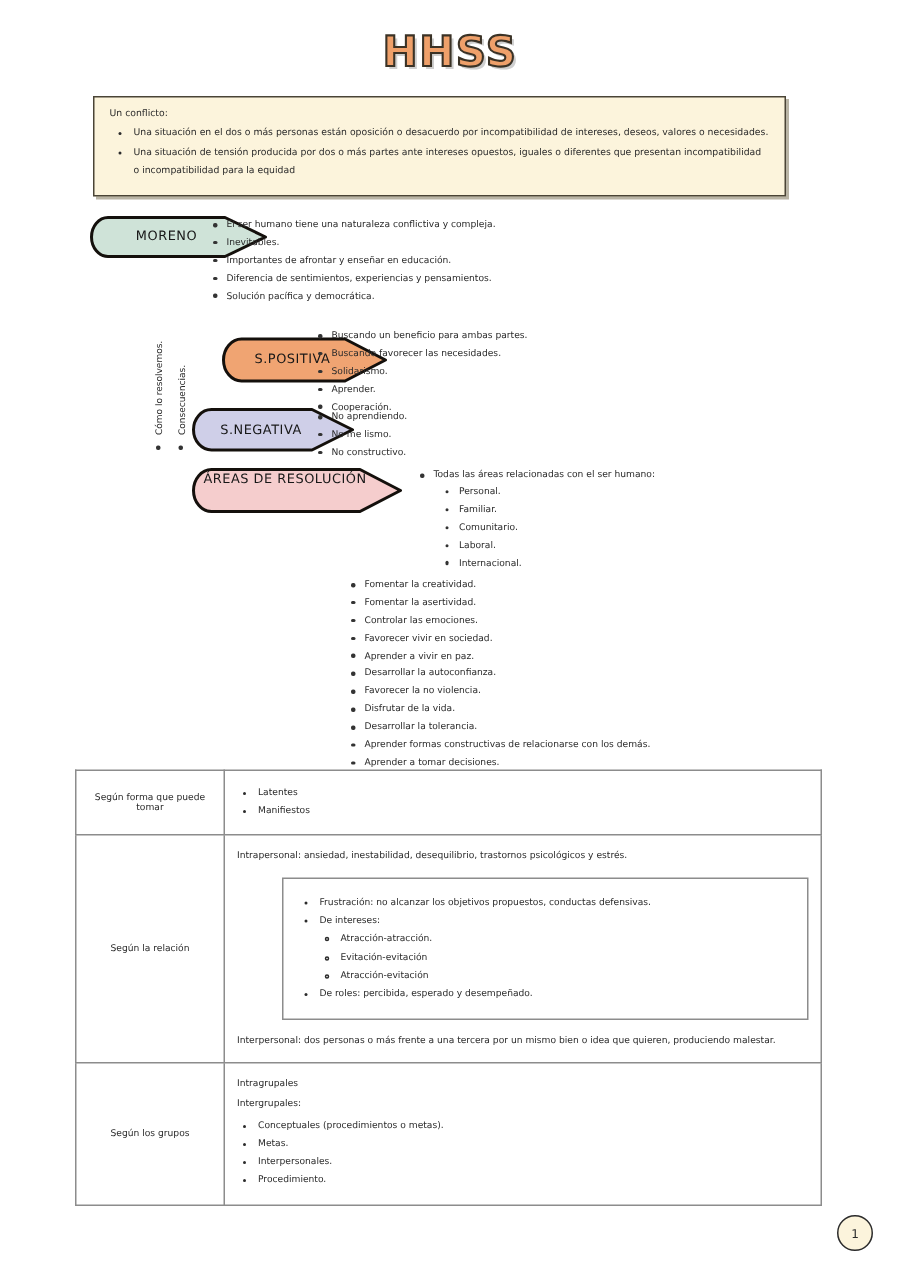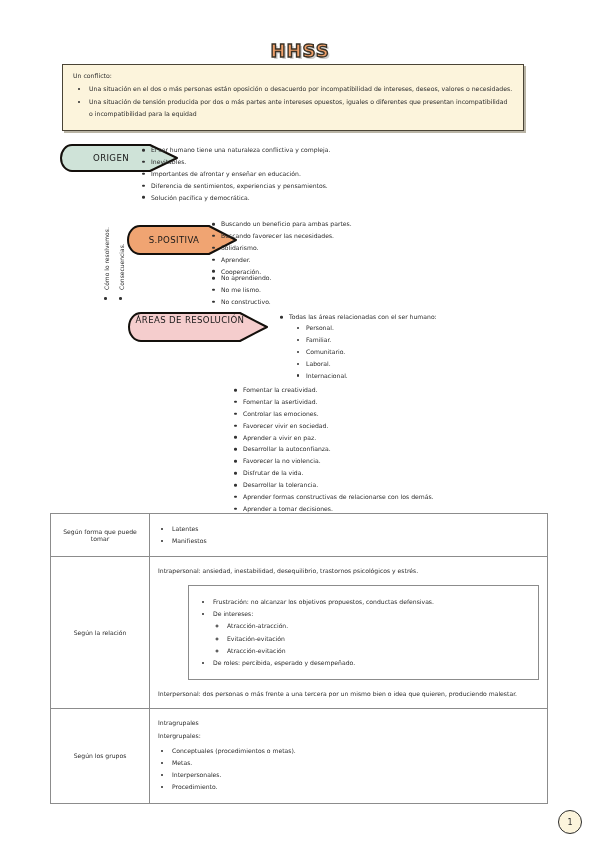--- a/index.html
+++ b/index.html
@@ -5,23 +5,23 @@
   html,body{margin:0;padding:0;}
   body{
     width:600px;height:848px;background:#ffffff;
     font-family:"DejaVu Sans","Liberation Sans",sans-serif;
     color:#222;position:relative;overflow:hidden;
   }
   .page{position:relative;width:600px;height:848px;}
 
   
   .title{
-    position:absolute;left:0;top:40px;width:600px;text-align:center;
+    position:absolute;left:0;top:18px;width:600px;text-align:center;
     font-family:"DejaVu Sans","Liberation Sans",sans-serif;
-    font-size:18px;font-weight:bold;letter-spacing:1px;
+    font-size:28px;font-weight:bold;letter-spacing:1px;
     color:#efa06a;
     -webkit-text-stroke:1.4px #3a3226;
     text-shadow:2px 2px 0 #cfcfcf;
   }
 
   
   .conflict-box{
     position:absolute;left:62px;top:64px;width:462px;
     background:#fcf4dc;border:1.3px solid #4a4436;
     box-shadow:2px 2px 0 #b9b4a5;
@@ -101,49 +101,55 @@
     <ul>
       <li>Una situación en el dos o más personas están oposición o desacuerdo por incompatibilidad de intereses, deseos, valores o necesidades.</li>
       <li>Una situación de tensión producida por dos o más partes ante intereses opuestos, iguales o diferentes que presentan incompatibilidad o incompatibilidad para la equidad</li>
     </ul>
   </div>
 
   <div class="arrow-wrap" style="left:60px;top:144px;width:118px;height:28px;">
     <svg width="118" height="28" viewBox="0 0 118 28">
       <path d="M12,1 L90,1 L117,14 L90,27 L12,27 A11,13 0 0 1 12,1 Z" fill="#cfe3d8" stroke="#14100c" stroke-width="2" stroke-linejoin="round"></path>
     </svg>
-    <div class="arrow-label">ORIGEN</div>
+    <div class="arrow-label">MORENO</div>
   </div>
   <ul class="blist" style="left:140px;top:144px;">
     <li>El ser humano tiene una naturaleza conflictiva y compleja.</li>
     <li>Inevitables.</li>
     <li>Importantes de afrontar y enseñar en educación.</li>
     <li>Diferencia de sentimientos, experiencias y pensamientos.</li>
     <li>Solución pacífica y democrática.</li>
   </ul>
 
   <div class="vlabel" style="left:103px;top:290px;">Cómo lo resolvemos.</div>
   <div class="vlabel" style="left:118px;top:290px;">Consecuencias.</div>
   <div class="vdot" style="left:104px;top:297px;"></div>
   <div class="vdot" style="left:119px;top:297px;"></div>
 
-  <div class="arrow-wrap" style="left:127px;top:225px;width:110px;height:30px;">
+  <div class="arrow-wrap" style="left:148px;top:225px;width:110px;height:30px;">
     <svg width="110" height="30" viewBox="0 0 110 30">
       <path d="M13,1 L82,1 L109,15 L82,29 L13,29 A12,14 0 0 1 13,1 Z" fill="#f0a472" stroke="#14100c" stroke-width="2" stroke-linejoin="round"></path>
     </svg>
     <div class="arrow-label">S.POSITIVA</div>
   </div>
   <ul class="blist" style="left:210px;top:218px;">
     <li>Buscando un beneficio para ambas partes.</li>
     <li>Buscando favorecer las necesidades.</li>
     <li>Solidarismo.</li>
     <li>Aprender.</li>
     <li>Cooperación.</li>
   </ul>
 
+  <div class="arrow-wrap" style="left:128px;top:272px;width:108px;height:29px;">
+    <svg width="108" height="29" viewBox="0 0 108 29">
+      <path d="M13,1 L80,1 L107,14.5 L80,28 L13,28 A12,13.5 0 0 1 13,1 Z" fill="#cfcfe8" stroke="#14100c" stroke-width="2" stroke-linejoin="round"></path>
+    </svg>
+    <div class="arrow-label">S.NEGATIVA</div>
+  </div>
   <ul class="blist" style="left:210px;top:272px;">
     <li>No aprendiendo.</li>
     <li>No me lismo.</li>
     <li>No constructivo.</li>
   </ul>
 
   <div class="arrow-wrap" style="left:128px;top:312px;width:140px;height:16px;">
     <svg width="140" height="30" viewBox="0 0 140 30">
       <path d="M13,1 L112,1 L139,15 L112,29 L13,29 A12,14 0 0 1 13,1 Z" fill="#f5cdcd" stroke="#14100c" stroke-width="2" stroke-linejoin="round"></path>
     </svg>

